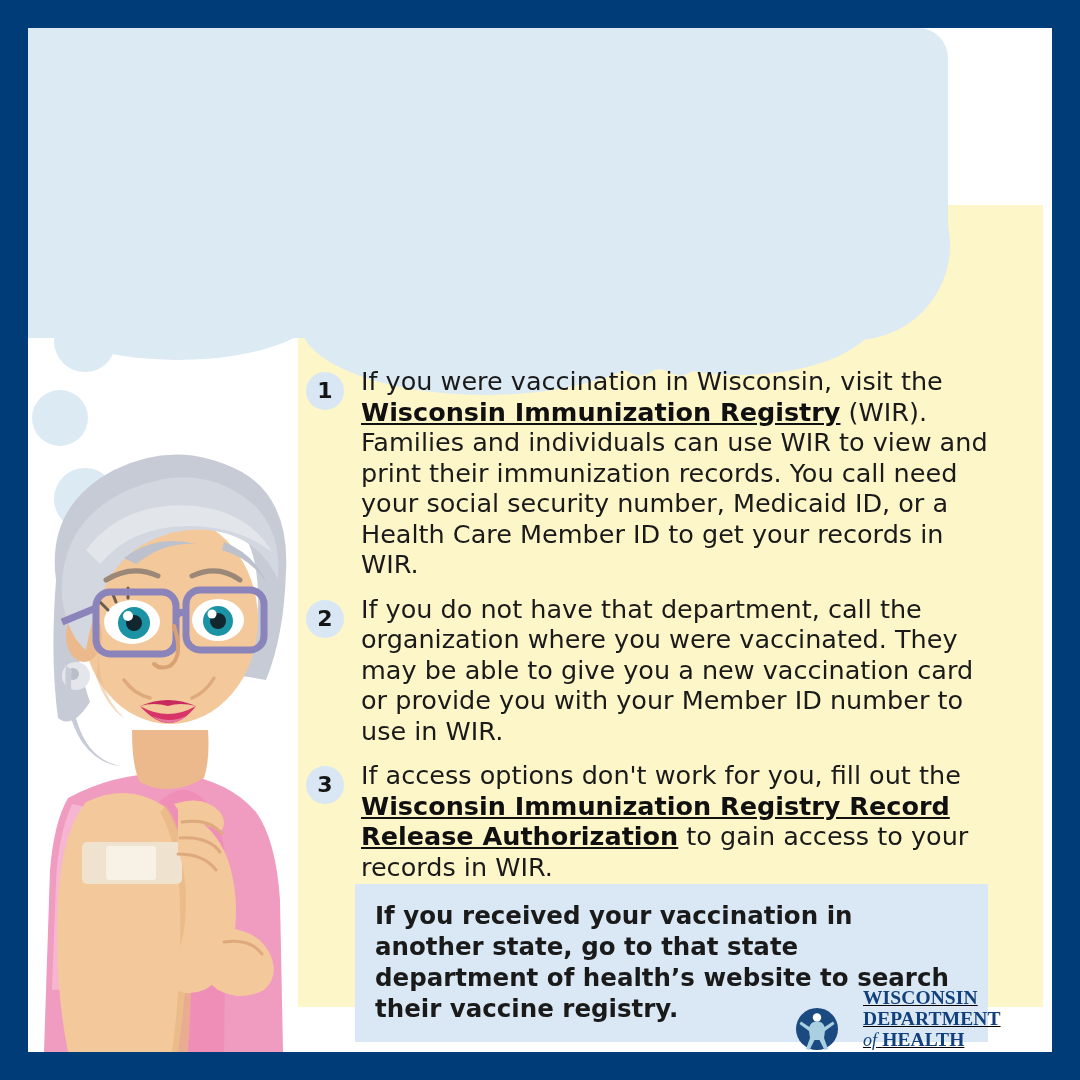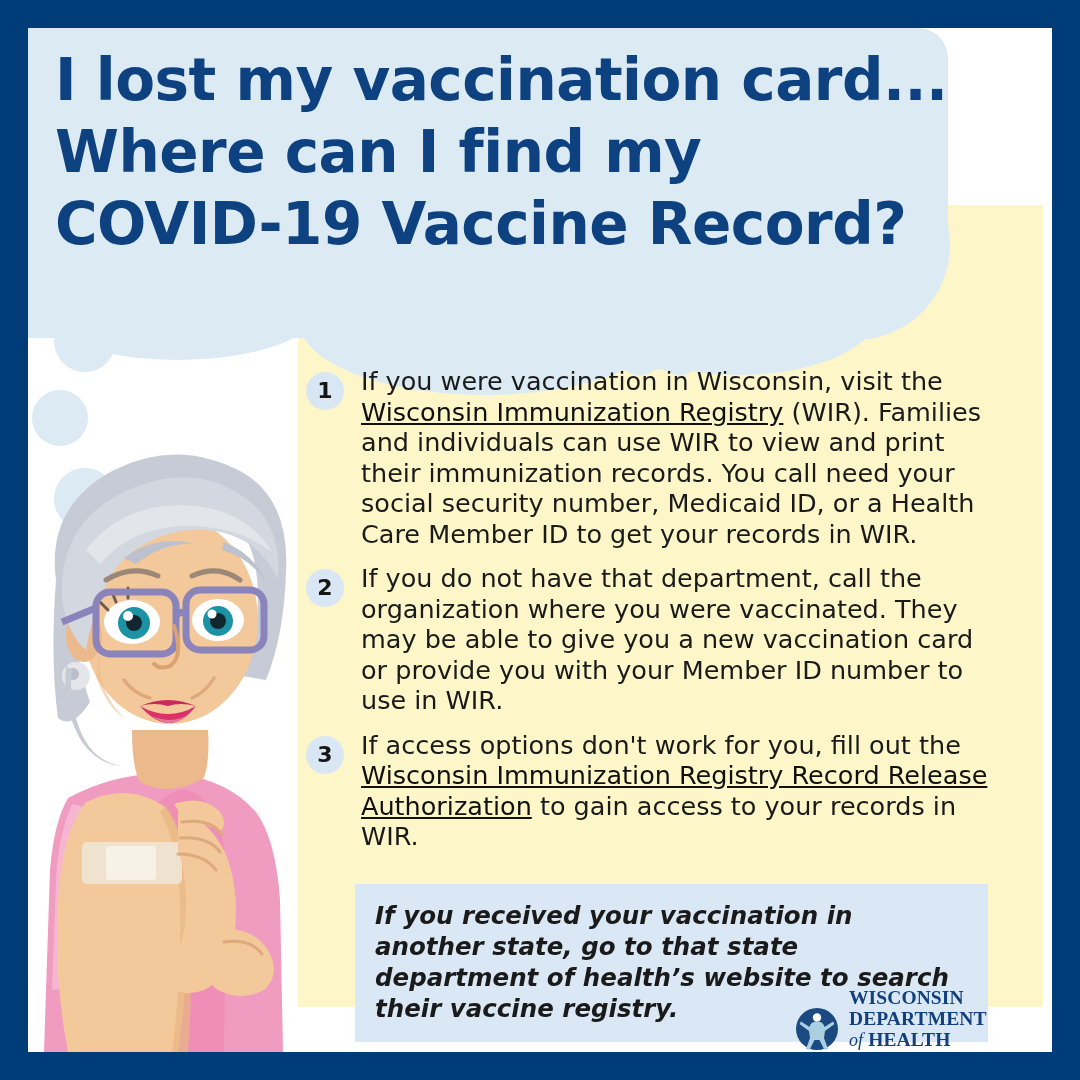--- a/index.html
+++ b/index.html
@@ -156,21 +156,21 @@
     text-align: center;
   }
   .step-text {
     display: block;
     color: #1a1a1a;
     font-family: "DejaVu Sans", sans-serif;
     font-size: 25.5px;
     line-height: 30.5px;
   }
   .step-text .link {
-    font-weight: normal;
+    font-weight: bold;
     text-decoration: underline;
     color: #101010;
   }
 
   
   .callout {
     position: absolute;
     left: 355px;
     top: 884px;
     width: 633px;
@@ -179,34 +179,34 @@
     box-sizing: border-box;
     z-index: 30;
   }
   .callout-text {
     display: block;
     color: #1a1a1a;
     font-family: "DejaVu Sans", sans-serif;
     font-weight: bold;
     font-size: 24.5px;
     line-height: 31px;
-    font-style: italic;
   }
 
   
   .logo {
     position: absolute;
     left: 795px;
     top: 1006px;
     width: 250px;
     height: 46px;
     z-index: 40;
     display: flex;
     align-items: center;
-    gap: 10px;
+    gap: 24px;
+    text-decoration: underline;
   }
   .logo-mark {
     width: 44px;
     height: 44px;
     flex: 0 0 44px;
   }
   .logo-mark svg { display: block; }
   .logo-words {
     font-family: "Liberation Serif", serif;
     color: #12407c;
@@ -253,25 +253,20 @@
                Q326,64 314,56 Q302,48 288,52 Q274,56 262,48 Q250,40 236,44
                Q220,48 206,40 Q192,32 176,36 Q158,40 142,30 Q124,19 104,22
                Q84,25 62,16 Q40,7 0,6 Z" fill="#dceaf4"></path>
     </svg>
   </div>
 
   <div class="bubble-dot dot-1"></div>
   <div class="bubble-dot dot-2"></div>
   <div class="bubble-dot dot-3"></div>
 
-  <div class="headline">
-    <span class="hl-line">I lost my vaccination card...</span>
-    <span class="hl-line">Where can I find my</span>
-    <span class="hl-line">COVID-19 Vaccine Record?</span>
-  </div>
 
   <div class="illustration">
     <svg width="290" height="622" viewBox="0 0 290 622" xmlns="http://www.w3.org/2000/svg">
 
       <path d="M40,368 Q26,392 22,440 L16,622 L255,622 L252,470 Q248,410 228,382
                Q200,350 150,344 Q92,340 40,368 Z" fill="#f09bc0"></path>
       <path d="M150,360 Q120,372 108,410 L104,622 L196,622 L198,448
                Q198,396 178,372 Q166,358 150,360 Z" fill="#ef8fb8"></path>
 
       <path d="M44,374 Q30,406 28,452 L24,560 L54,558 L56,452 Q60,404 72,380 Z" fill="#f6b6d2"></path>

